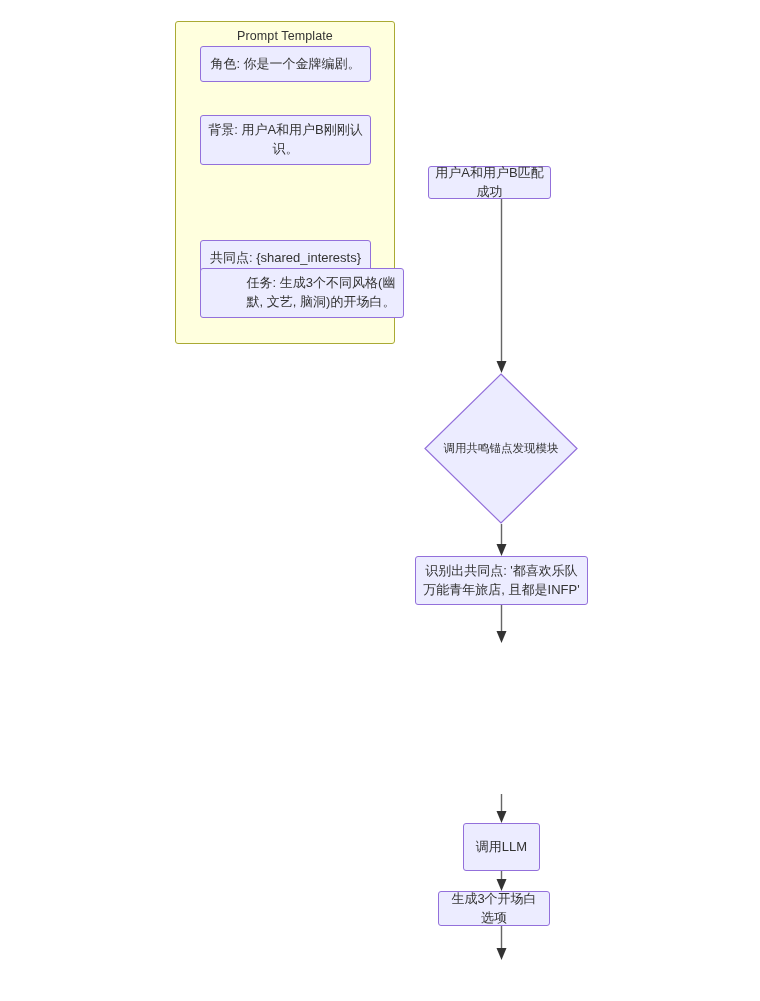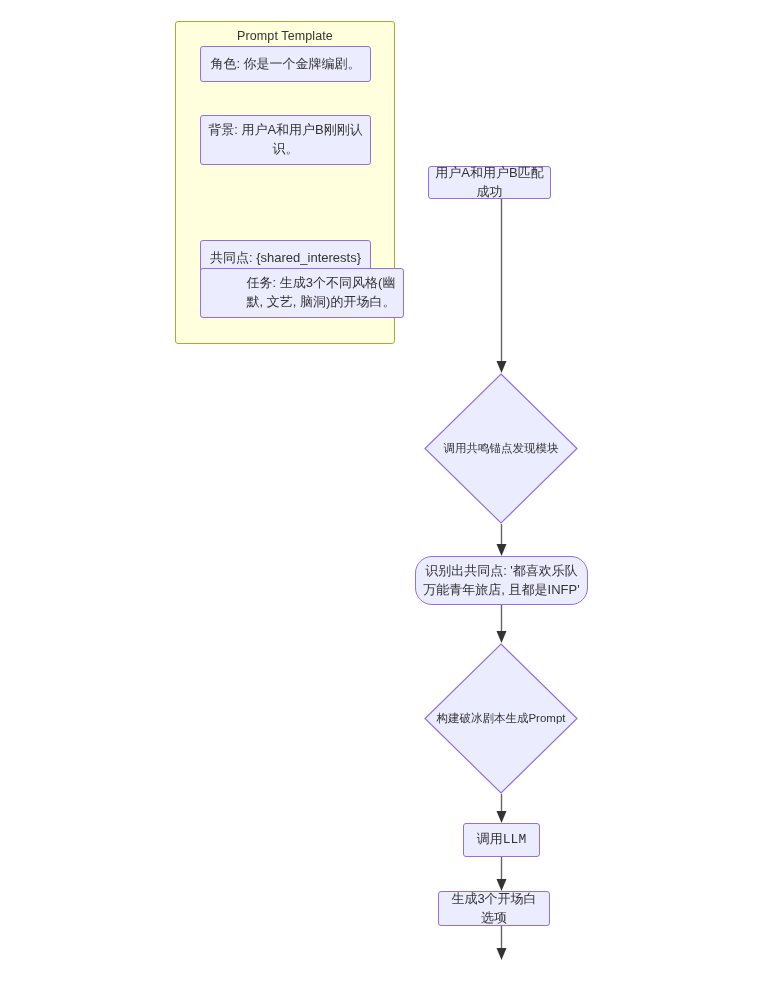--- a/index.html
+++ b/index.html
@@ -64,22 +64,22 @@
   }
 
   
   .pt-role    { left: 200px; top: 30px;  width: 171px; height: 36px; }
   .pt-bg      { left: 200px; top: 99px;  width: 171px; height: 50px; }
   .pt-common  { left: 200px; top: 182px; width: 171px; height: 36px; margin-top: 42px; }
   .pt-task    { left: 200px; top: 252px; width: 204px; height: 50px; padding-left: 44px; }
 
   
   .n-match    { left: 428px; top: 150px; width: 123px; height: 33px; }
-  .n-identify { left: 415px; top: 540px; width: 173px; height: 49px; border-radius: 17px; }
-  .n-llm      { left: 463px; top: 807px; width: 77px;  height: 34px; font-family: Liberation Mono, monospace; }
+  .n-identify { left: 415px; top: 540px; width: 173px; height: 49px; }
+  .n-llm      { left: 463px; top: 807px; width: 77px;  height: 48px; }
   .n-options  { left: 438px; top: 875px; width: 112px; height: 35px; }
   .n-display  { left: 426px; top: 944px; width: 151px; height: 35px; }
 
   
   .diamond-wrap {
     position: absolute;
   }
   .diamond-shape {
     position: absolute;
     left: 0;
@@ -160,25 +160,19 @@
 
   <div class="diamond-wrap d-anchor">
     <svg class="diamond-shape" viewBox="0 0 154 151" preserveAspectRatio="none">
       <polygon points="77,1 153,75.5 77,150 1,75.5" fill="#ececff" stroke="#9370db" stroke-width="1.2"></polygon>
     </svg>
     <div class="diamond-label">调用共鸣锚点发现模块</div>
   </div>
 
   <div class="node n-identify">识别出共同点: '都喜欢乐队万能青年旅店, 且都是INFP'</div>
 
-  <div class="diamond-wrap d-prompt">
-    <svg class="diamond-shape" viewBox="0 0 154 151" preserveAspectRatio="none">
-      <polygon points="77,1 153,75.5 77,150 1,75.5" fill="#ececff" stroke="#9370db" stroke-width="1.2"></polygon>
-    </svg>
-    <div class="diamond-label">构建破冰剧本生成Prompt</div>
-  </div>
 
   <div class="node n-llm">调用LLM</div>
 
   <div class="node n-options">生成3个开场白选项</div>
 
 
 </div>
 
 </body></html>

